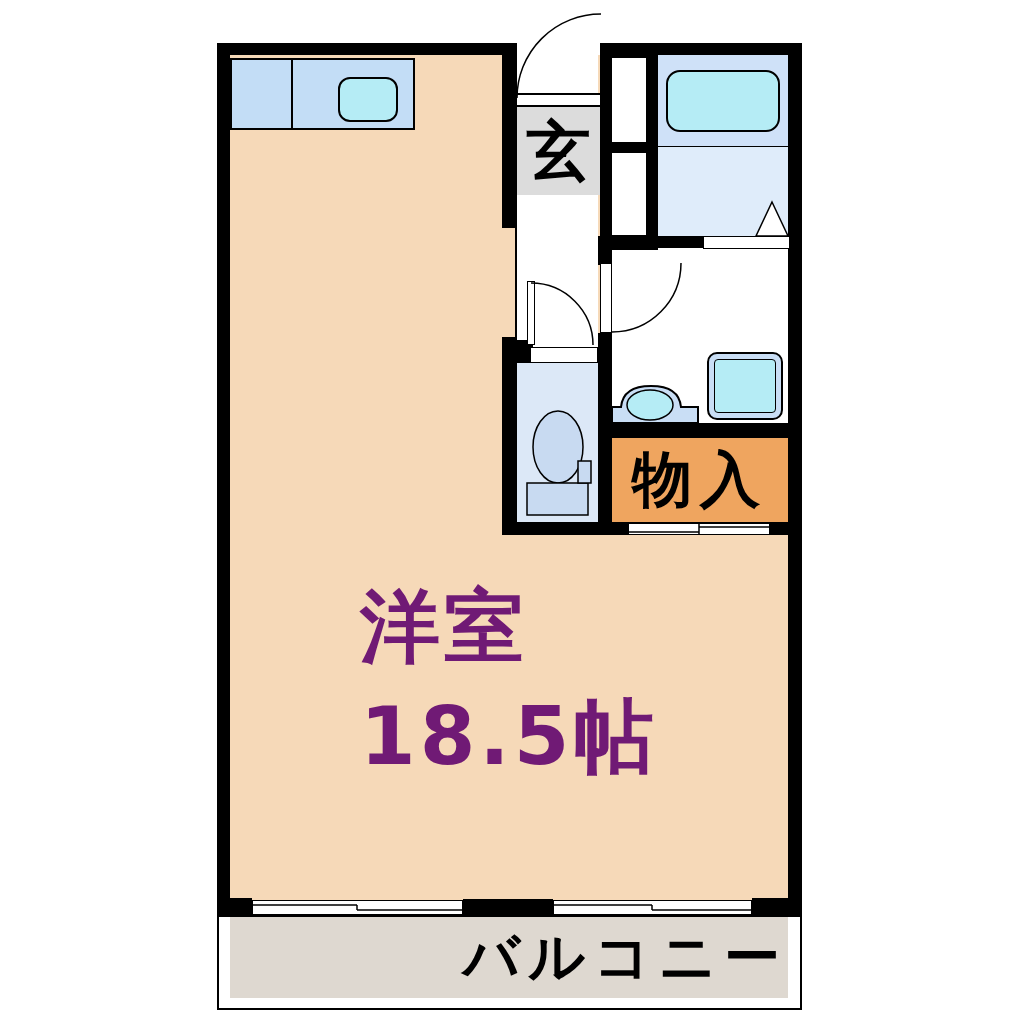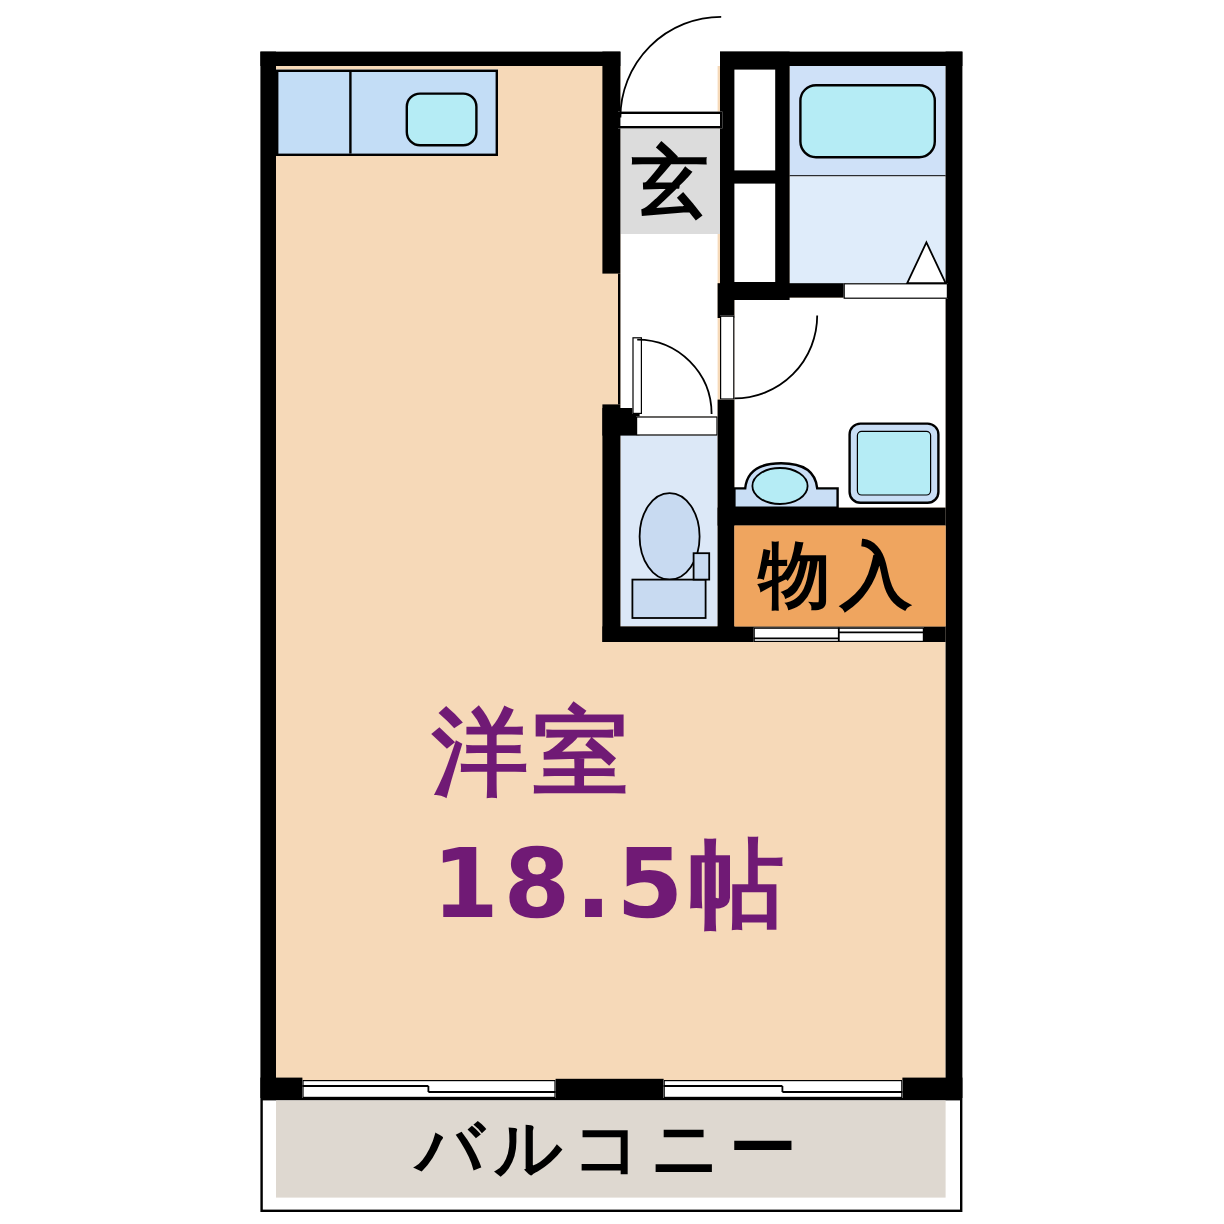--- a/index.html
+++ b/index.html
@@ -12,21 +12,21 @@
   .label{color:#000;font-weight:900;display:flex;align-items:center;justify-content:center;}
   #main-room-floor{left:230px;top:55px;width:558px;height:845px;background:var(--main-room-floor);}
   #corridor-floor{left:517px;top:55px;width:81px;height:292px;background:#fff;}
   #genkan-floor{left:517px;top:107px;width:83px;height:88px;background:var(--entrance-floor);font-size:64px;}
   #bath-floor-upper{left:658px;top:55px;width:130px;height:92px;background:var(--bath-upper);border-bottom:1.5px solid #000;}
   #bath-floor-lower{left:658px;top:147px;width:130px;height:90px;background:var(--bath-lower);}
   #washroom-floor{left:612px;top:248px;width:176px;height:175px;background:#fff;}
   #toilet-floor{left:517px;top:360px;width:81px;height:162px;background:var(--toilet-floor);}
   #storage-area{left:612px;top:438px;width:176px;height:84px;background:var(--storage-fill);font-size:60px;letter-spacing:8px;}
   #balcony-outer{left:217px;top:915px;width:585px;height:95px;background:#fff;border:2px solid #000;}
-  #balcony-inner{left:230px;top:917px;width:558px;height:81px;background:var(--balcony-floor);font-size:56px;letter-spacing:8px;}
+  #balcony-inner{left:230px;top:917px;width:558px;height:81px;background:var(--balcony-floor);font-size:56px;letter-spacing:8px;justify-content:flex-end;}
 
   
   #wall-top-left{left:217px;top:43px;width:300px;height:12px;}
   #wall-top-right{left:600px;top:43px;width:202px;height:12px;}
   #wall-left{left:217px;top:43px;width:13px;height:872px;}
   #wall-right{left:788px;top:43px;width:14px;height:872px;}
   #wall-bottom-left{left:217px;top:898px;width:35px;height:17px;}
   #wall-bottom-mid{left:463px;top:899px;width:90px;height:16px;}
   #wall-bottom-right{left:752px;top:898px;width:50px;height:17px;}
   #wall-genkan-left{left:502px;top:43px;width:15px;height:185px;}

